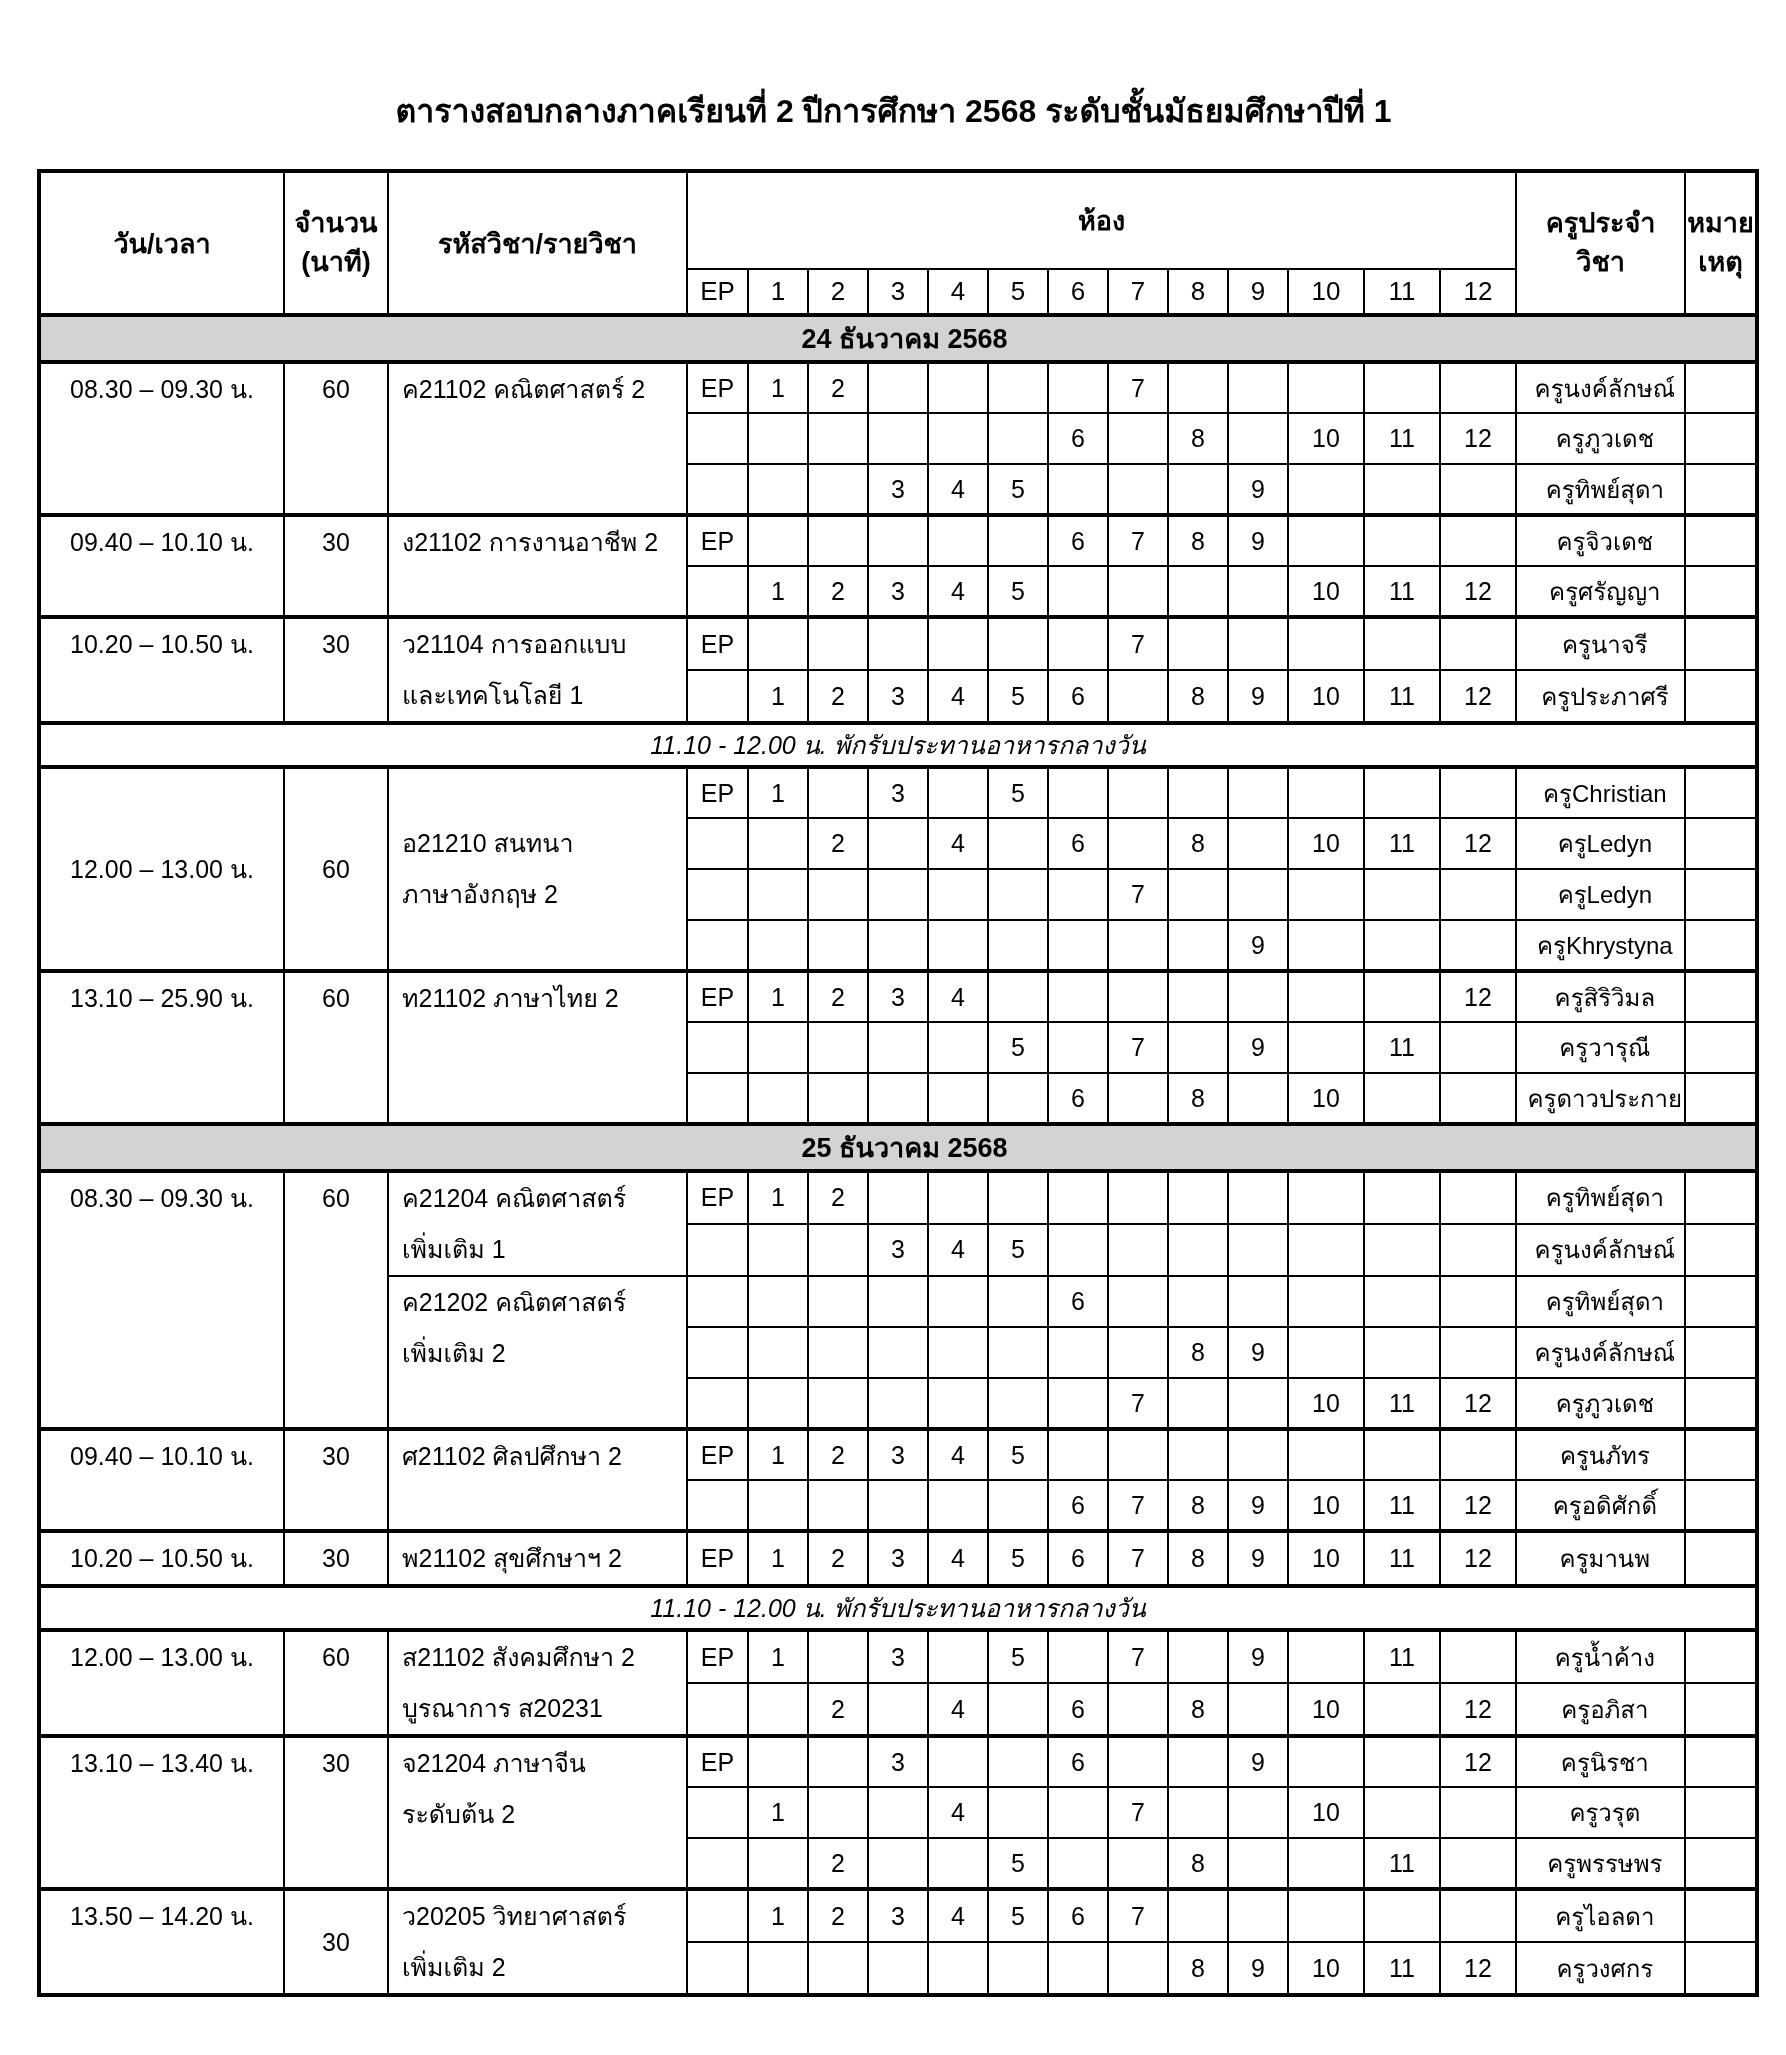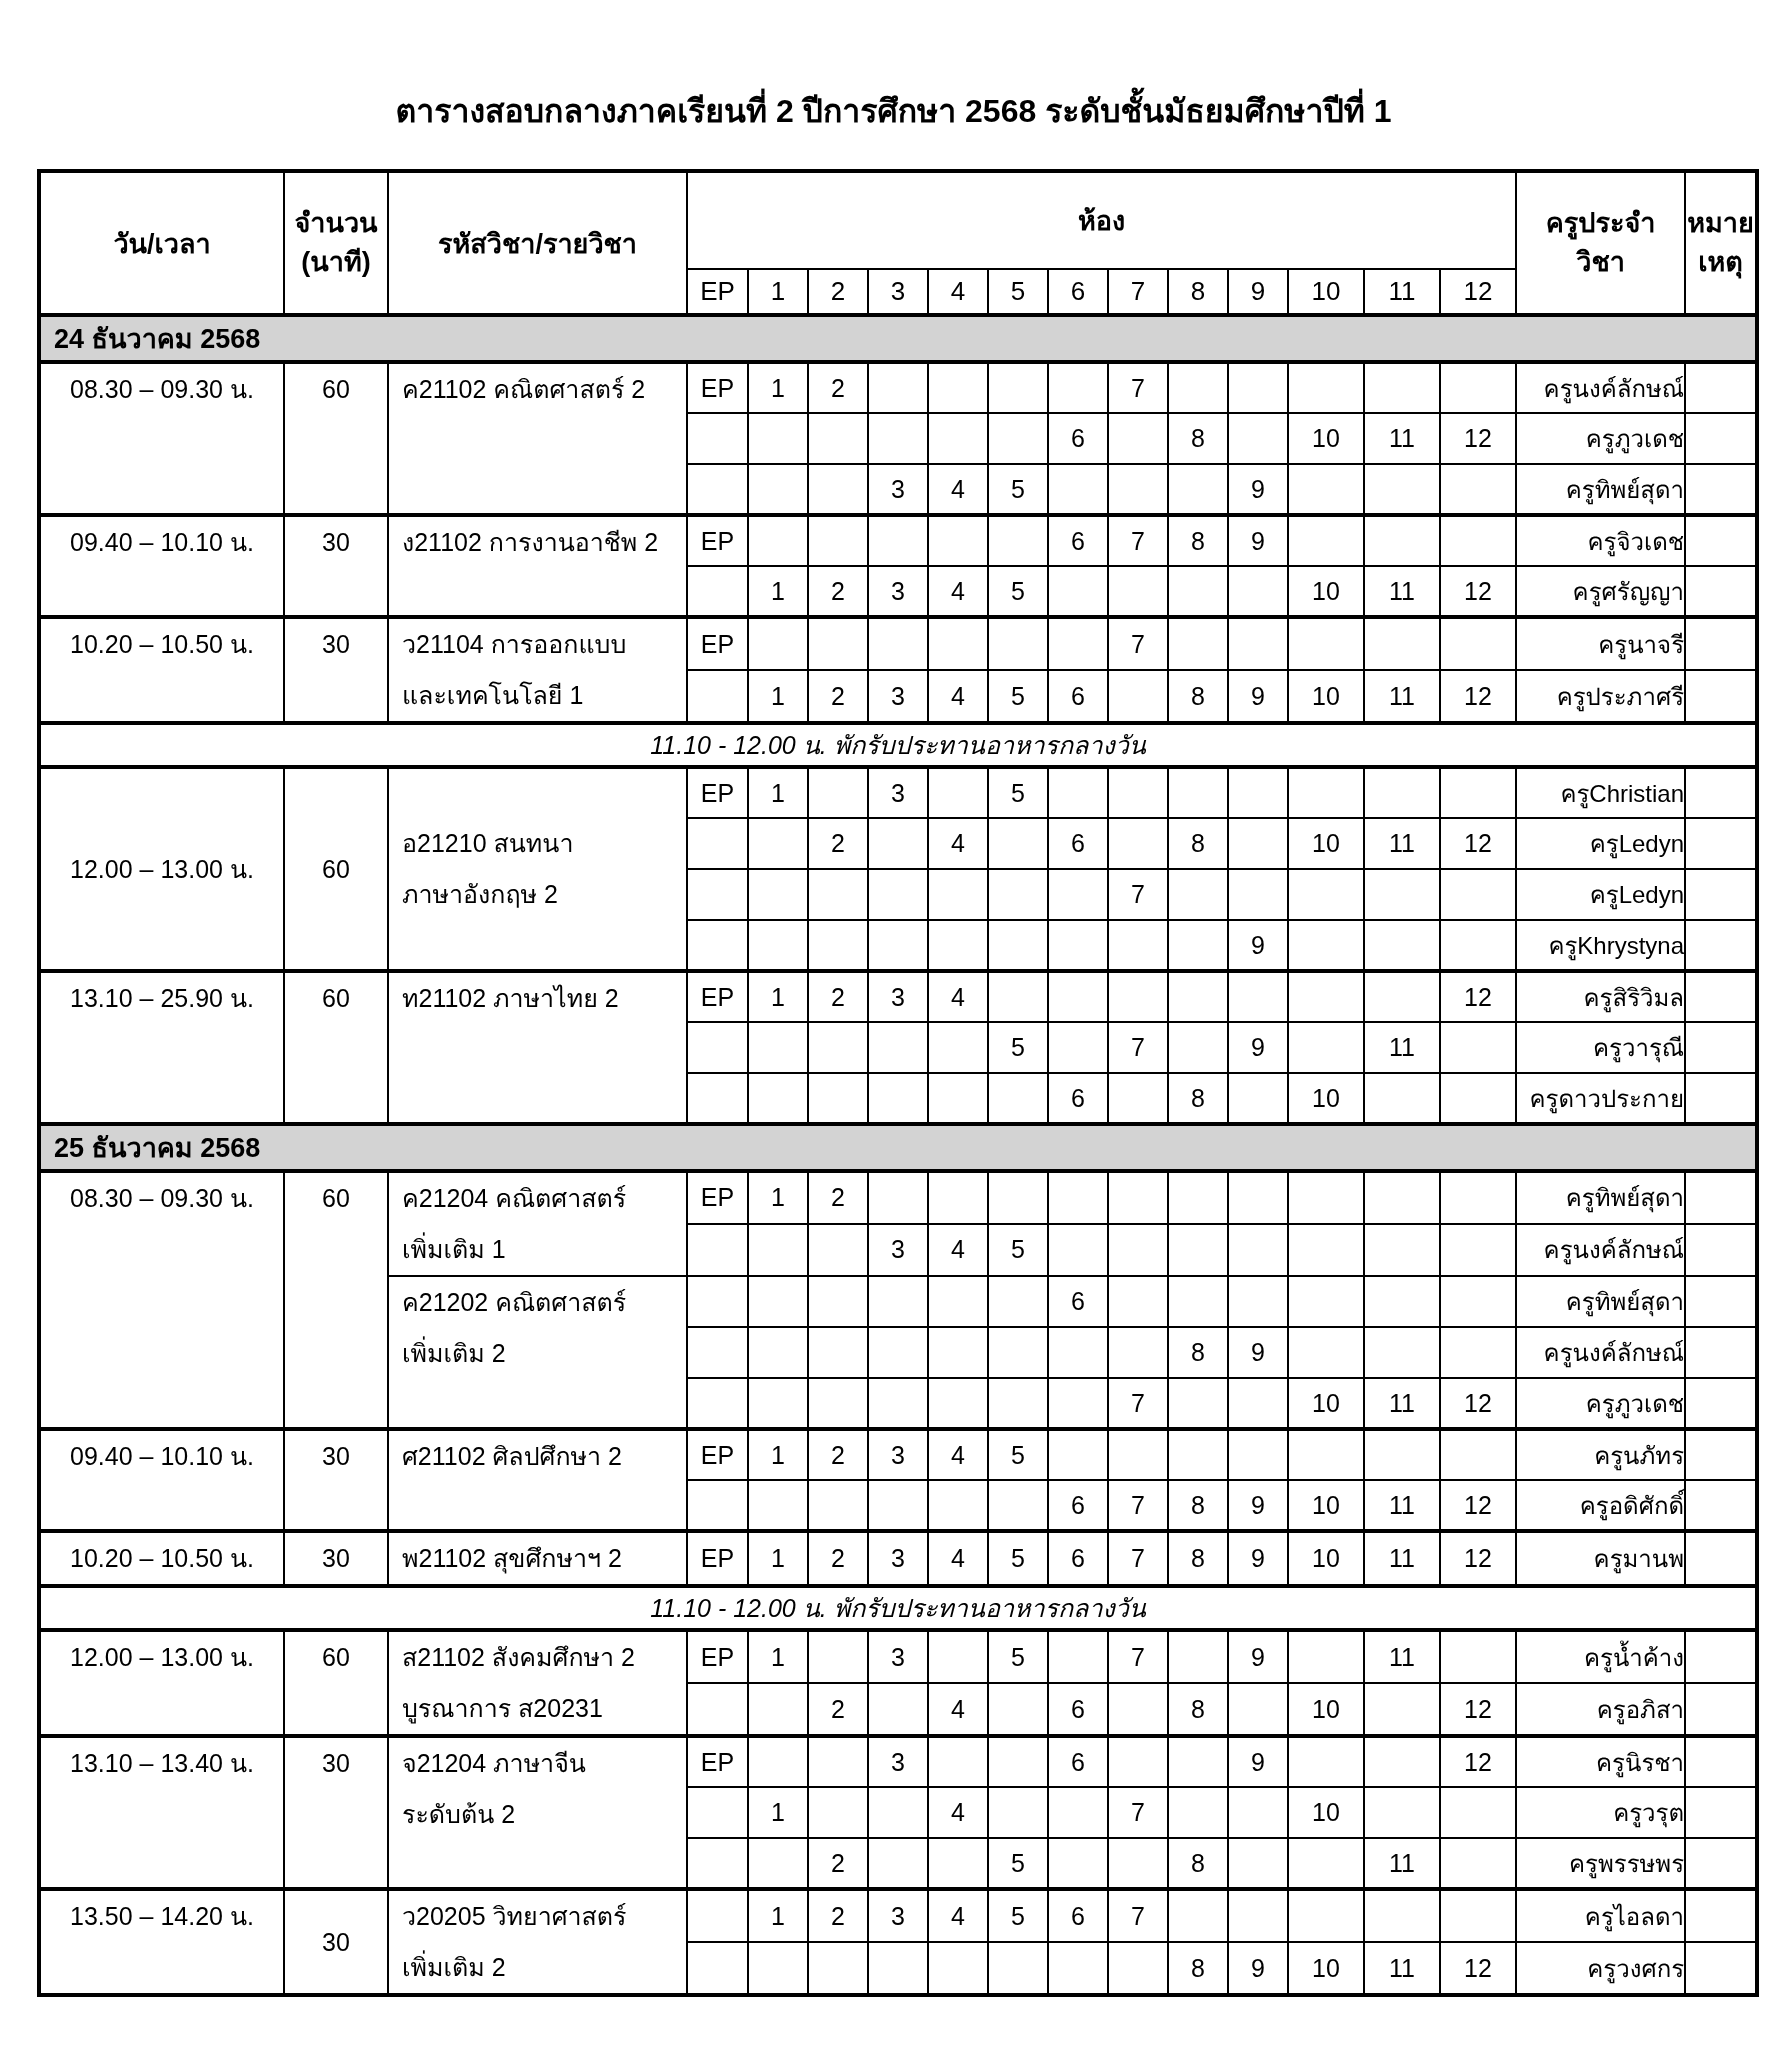--- a/index.html
+++ b/index.html
@@ -27,41 +27,41 @@
   }
   thead tr.hdr-main th{height:98px;}
   thead tr.hdr-rooms th{height:46px;font-weight:normal;font-size:26px;}
   thead .two-line div{line-height:1.45;}
   tbody tr.exam-row{height:51px;}
   tbody td{font-size:25px;}
   tr.block-first td{border-top-width:4.3px;}
   tr.date-row td{
     border-top-width:4.3px;border-bottom-width:4.3px;
     background:var(--band,#d3d3d3);
-    font-size:27px;font-weight:bold;text-align:left;padding-left:13px;
+    font-size:27px;font-weight:bold;text-align:center;padding-left:13px;
     height:46px;vertical-align:middle;
   }
   tr.lunch-row td{
     border-top-width:4.3px;border-bottom-width:4.3px;
     font-style:italic;text-align:center;font-size:25px;height:43px;
     vertical-align:middle;
   }
   td.time-cell,td.dur-cell{
     text-align:center;vertical-align:top;
   }
   td.subject-cell{
     text-align:left;vertical-align:top;padding-left:13px;
   }
   td.time-cell .line,td.dur-cell .line,td.subject-cell .line{
     height:51px;line-height:51px;
   }
   td.vm{vertical-align:middle;}
   td.room-cell{text-align:center;vertical-align:middle;}
   td.teacher-cell{
-    text-align:right;vertical-align:middle;padding-left:8.6px;font-size:24px;
+    text-align:center;vertical-align:middle;padding-left:8.6px;font-size:24px;
   }
   td.note-cell{}
 </style>
 </head>
 <body>
 
 <h1 class="title">ตารางสอบกลางภาคเรียนที่ 2 ปีการศึกษา 2568 ระดับชั้นมัธยมศึกษาปีที่ 1</h1>
 
 <table>
   <colgroup>

